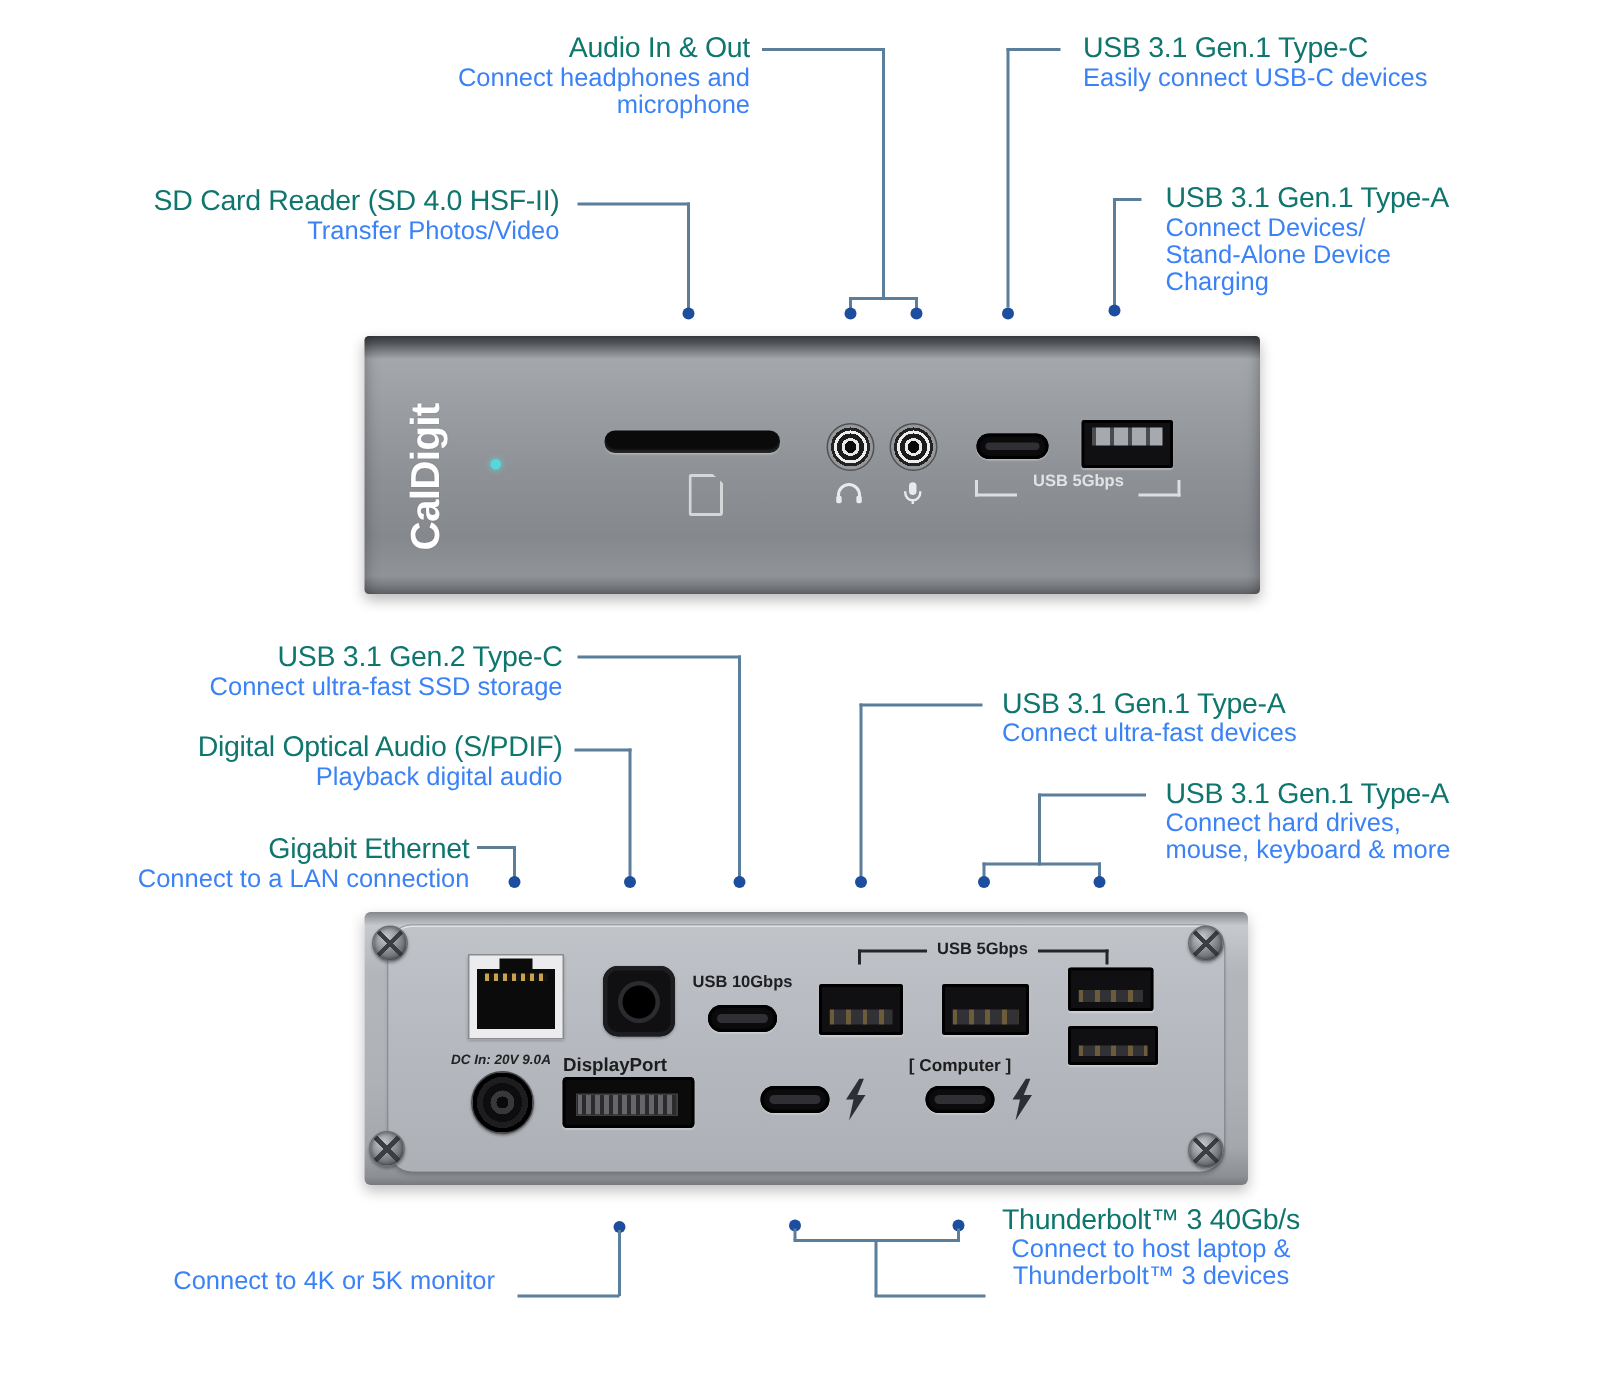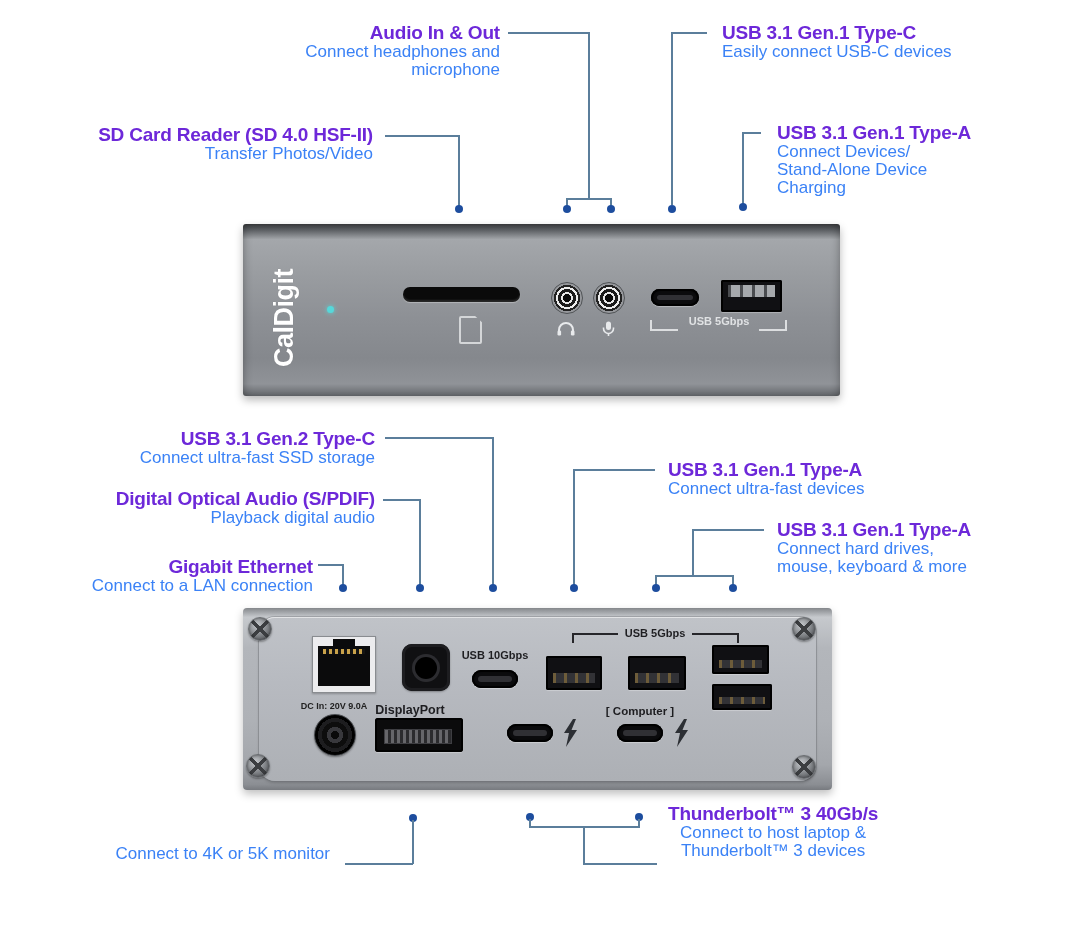--- a/index.html
+++ b/index.html
@@ -1,20 +1,20 @@
 <!DOCTYPE html>
 <html><head>
 <meta charset="utf-8">
 <style>
   html,body{margin:0;padding:0;background:#fff;}
   .stage{position:relative;width:1080px;height:931px;background:#ffffff;overflow:hidden;
          font-family:"Liberation Sans", sans-serif;}
   
   .callout{position:absolute;white-space:nowrap;}
-  .callout .ct{font-size:19px;font-weight:bold;color:#6d28d9;line-height:21px;letter-spacing:-0.2px;}
+  .callout .ct{font-size:19px;font-weight:normal;color:#0f766e;line-height:21px;letter-spacing:-0.2px;}
   .callout .cd{font-size:17px;color:#3b82f6;line-height:18px;}
   .ta-r{text-align:right;}
   
   .ln-h{position:absolute;height:2px;background:#5b7e9b;}
   .ln-v{position:absolute;width:2px;background:#5b7e9b;}
   .dot{position:absolute;width:8px;height:8px;border-radius:50%;background:#1d4d9e;}
   
   .front-dev{position:absolute;left:243px;top:224px;width:597px;height:172px;border-radius:3px;
     background:linear-gradient(180deg,#3a3c3e 0%,#55585c 3%,#a4a7ab 9%,#9a9da1 28%,#8d9095 55%,#85888d 78%,#909398 93%,#63666a 100%);
     box-shadow:0 4px 9px rgba(0,0,0,.28), inset 6px 0 10px -6px rgba(0,0,0,.35), inset -6px 0 10px -6px rgba(0,0,0,.35);}
@@ -206,21 +206,21 @@
     <div class="usbc" style="left:229px;top:62px;width:46px;height:18px;"></div>
 
     <div class="ptxt" style="left:372px;top:19px;width:80px;font-size:11px;color:#1f1f22;">USB 5Gbps</div>
     <div class="bkt2-l" style="left:329px;top:25px;width:44px;height:8px;"></div>
     <div class="bkt2-r" style="left:449px;top:25px;width:45px;height:8px;"></div>
     <div class="usba" style="left:303px;top:48px;width:56px;height:34px;"></div>
     <div class="usba" style="left:385px;top:48px;width:58px;height:34px;"></div>
     <div class="usba" style="left:469px;top:37px;width:57px;height:29px;"></div>
     <div class="usba" style="left:469px;top:76px;width:60px;height:26px;"></div>
 
-    <div class="ptxt" style="left:50px;top:93px;width:82px;font-size:9px;color:#222;">DC In: 20V 9.0A</div>
+    <div class="ptxt" style="left:50px;top:93px;width:82px;font-size:9px;color:#222;font-style:italic;">DC In: 20V 9.0A</div>
     <div class="dcjack"></div>
     <div class="ptxt" style="left:125px;top:95px;width:84px;font-size:12.5px;color:#1d1d20;">DisplayPort</div>
     <div class="dpport"></div>
 
     <div class="usbc" style="left:264px;top:116px;width:46px;height:18px;"></div>
     <svg style="position:absolute;left:319px;top:111px;" width="17" height="28" viewBox="0 0 17 28">
       <path d="M11 0 L2 14 H7 L4 28 L15 11 H9.5 L14 0 Z" fill="#2c2f34"></path>
     </svg>
     <div class="ptxt" style="left:355px;top:97px;width:84px;font-size:11.5px;color:#1d1d20;">[ Computer ]</div>
     <div class="usbc" style="left:374px;top:116px;width:46px;height:18px;"></div>

